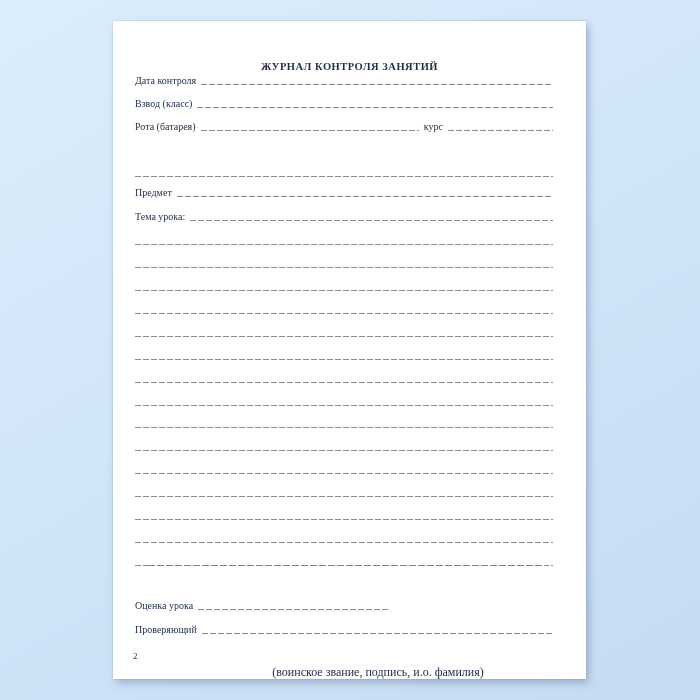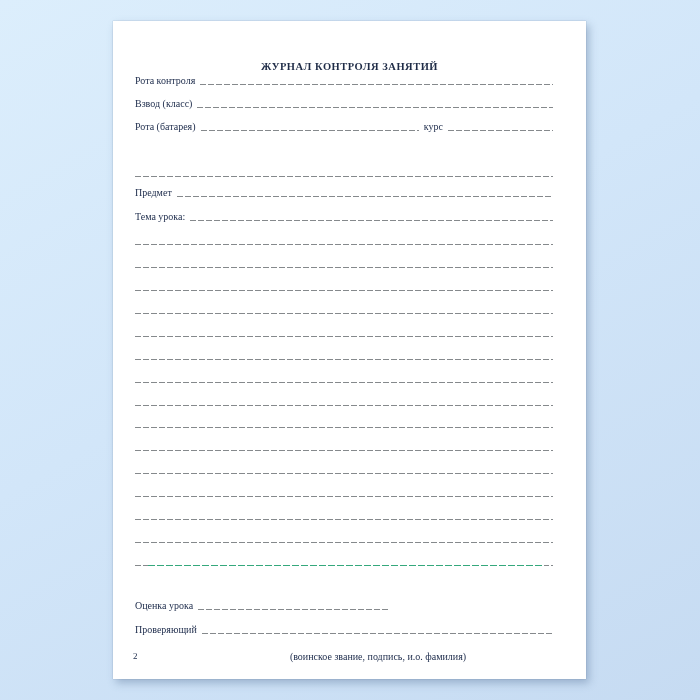--- a/index.html
+++ b/index.html
@@ -41,40 +41,40 @@
   .rline.green { background: repeating-linear-gradient(to right, #85898c 0, #85898c 6px, transparent 6px, transparent 8px); }
   .green-ov {
     position:absolute; left:13px; right:9px; top:0; height:1px;
     background: #ffffff repeating-linear-gradient(to right, #35a87c 0, #35a87c 7px, rgba(255,255,255,0) 7px, rgba(255,255,255,0) 9px);
   }
   .note {
     position:absolute; left:22px; right:33px; top:558px;
     font-size:10px; line-height:12px; color:#22304f; white-space:nowrap;
   }
   .caption-row {
-    position:absolute; left:22px; right:33px; top:630px;
-    display:flex; font-size:10px; color:#22304f;
+    position:absolute; left:22px; right:33px; top:644px;
+    display:flex; font-size:12px; color:#22304f;
   }
   .caption-spacer { width:68px; }
   .caption { flex:1; text-align:center; }
   .page-num {
     position:absolute; left:20px; top:630px;
     font-size:9px; color:#22304f;
   }
 </style>
 </head>
 <body>
 
 <div class="desktop">
   <div class="page">
 
     <div class="title">ЖУРНАЛ КОНТРОЛЯ ЗАНЯТИЙ</div>
 
     <div class="frow" style="top:52px">
-      <span class="lbl">Рота контроля</span>
+      <span class="lbl">Дата контроля</span>
       <span class="fill-line"></span>
     </div>
 
     <div class="frow" style="top:98px">
       <span class="lbl">Рота (батарея)</span>
       <span class="fill-line mid"></span>
       <span class="lbl inline">курс</span>
       <span class="fill-line course"></span>
     </div>
 

